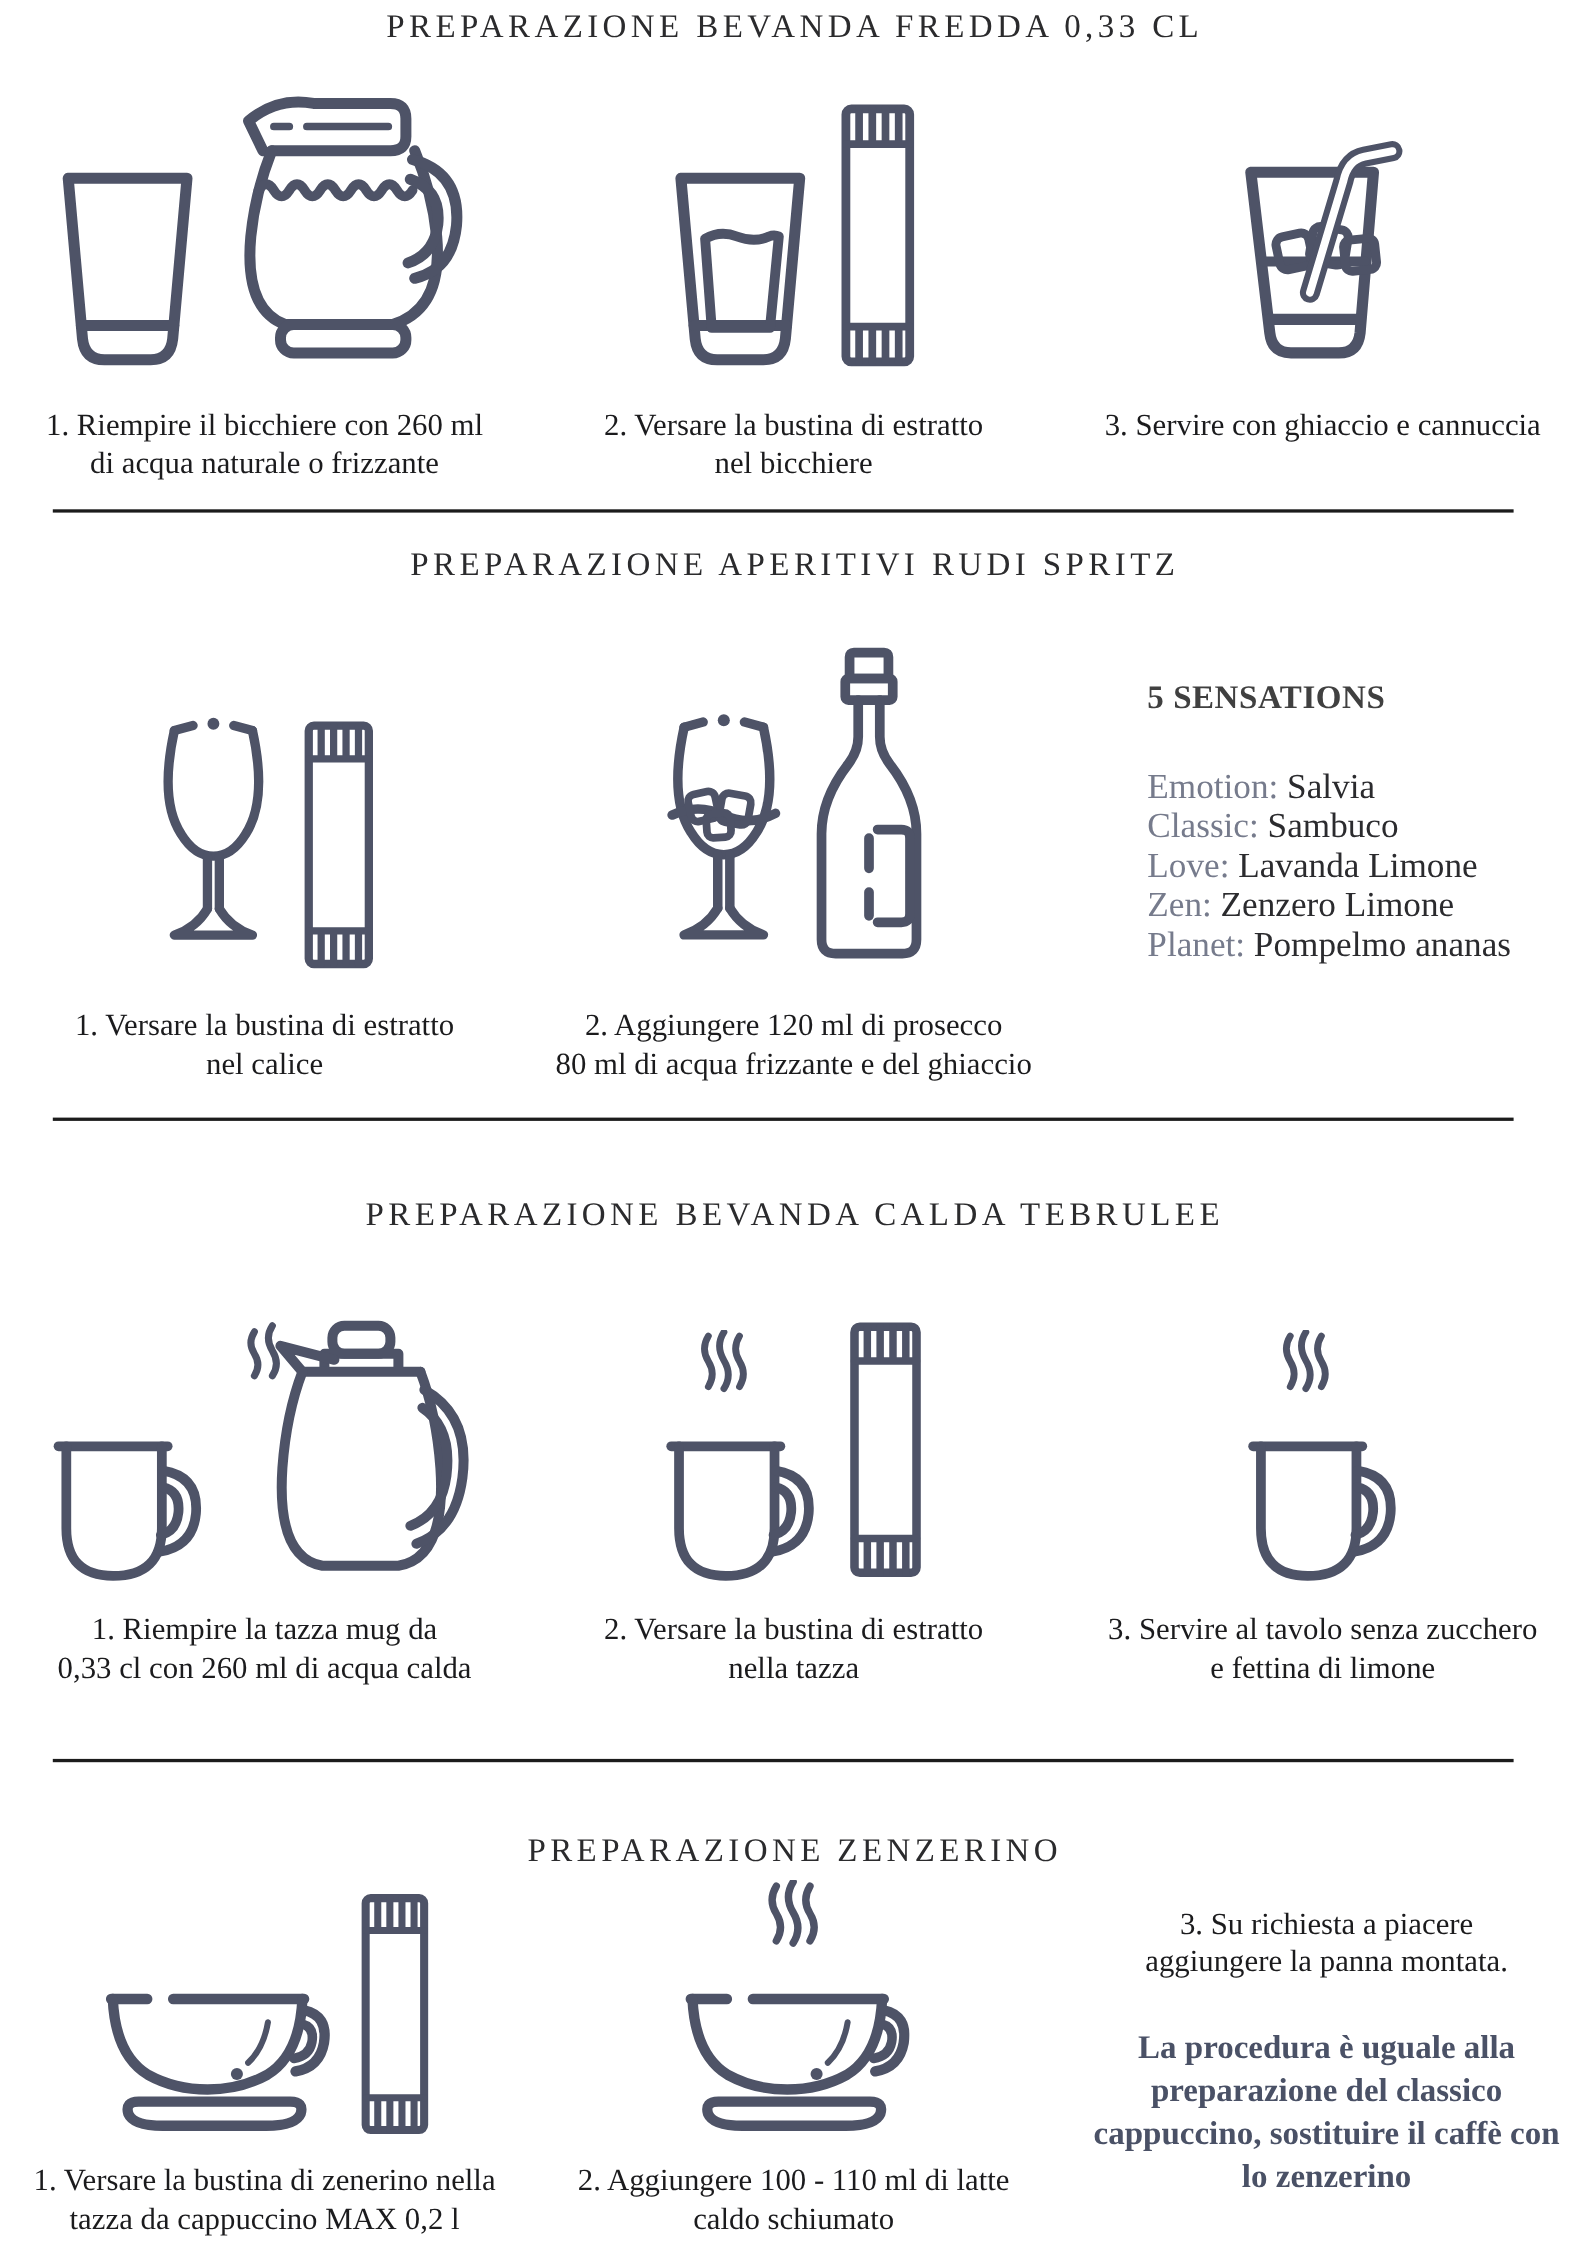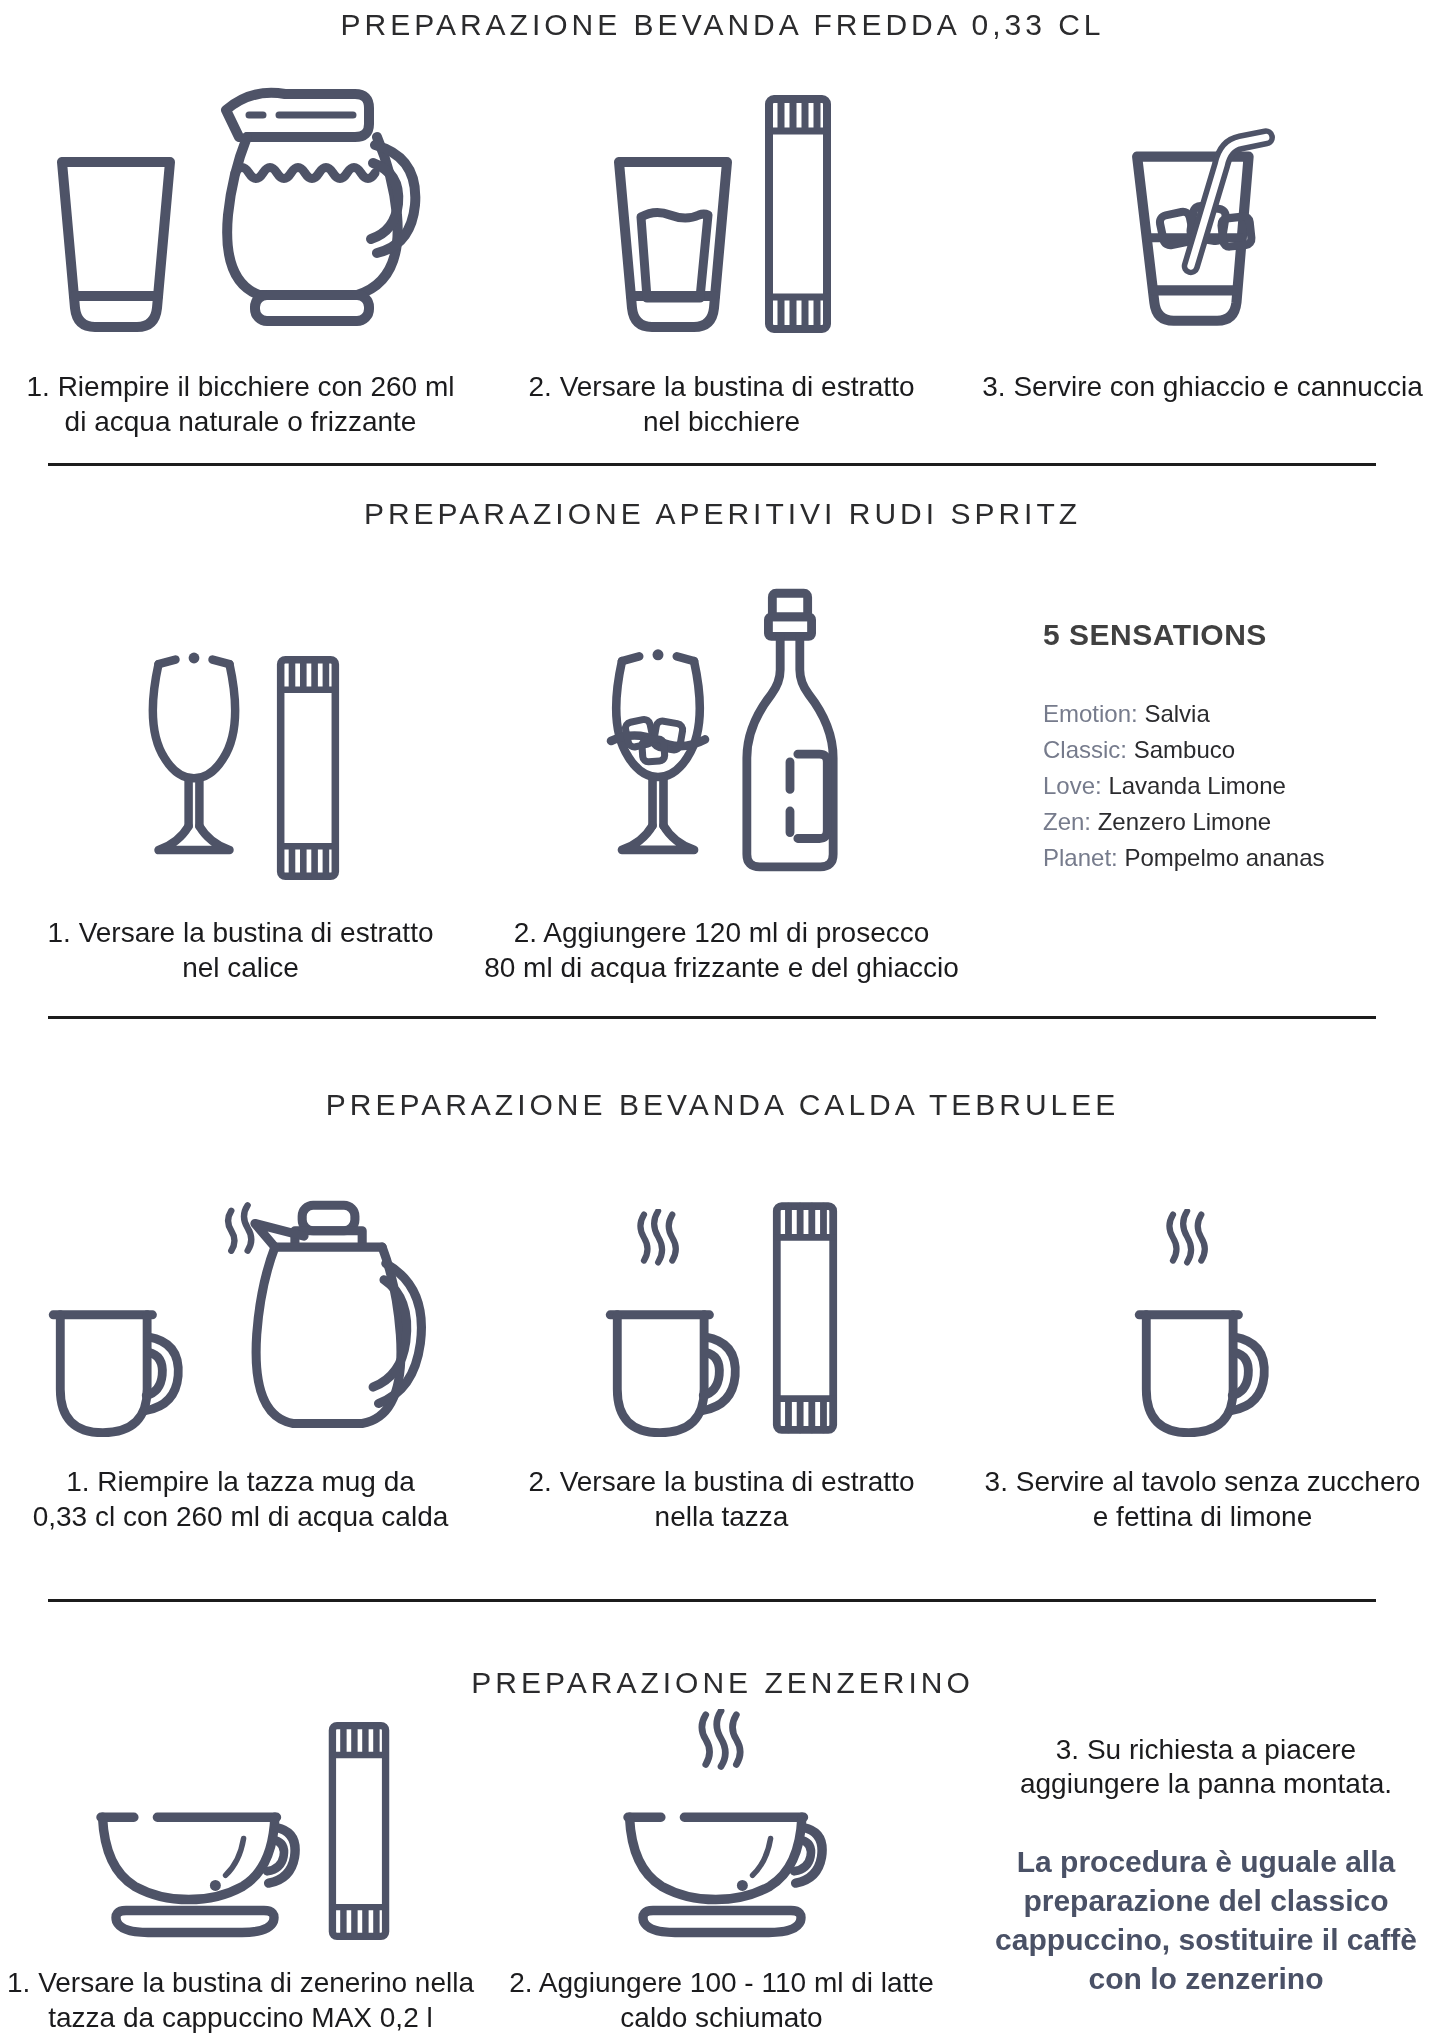--- a/index.html
+++ b/index.html
@@ -1,32 +1,32 @@
 <!DOCTYPE html>
 <html><head>
 <meta charset="utf-8">
 <style>
   html,body{margin:0;padding:0;background:#fff;}
   #page{position:relative;width:1445px;height:2043px;background:#ffffff;overflow:hidden;
-        font-family:Liberation Sans, sans-serif;}
+        font-family:Liberation Serif, serif;}
   .title{position:absolute;left:0;width:1445px;margin:0;text-align:center;
          font-size:30px;font-weight:400;letter-spacing:4px;color:#2b2b2d;}
   .row{position:absolute;left:0;width:1445px;display:flex;}
   .cell{width:481px;display:flex;justify-content:center;align-items:flex-end;gap:26px;}
   .caprow{position:absolute;left:0;width:1445px;display:flex;}
   .capcell{width:481px;text-align:center;font-size:28px;line-height:35px;color:#1b1b1d;white-space:pre-line;}
   .divider{position:absolute;left:48px;width:1328px;height:3px;background:#1c1c1c;}
   .ic{fill:none;stroke:#4e5367;stroke-width:10;stroke-linecap:round;stroke-linejoin:round;}
   .ic .thin{stroke-width:7;}
   .ic .dot{fill:#4e5367;stroke:none;}
   .ic .white{stroke:#ffffff;}
   .vgroup{display:flex;flex-direction:column;align-items:flex-start;}
   .sensations{position:absolute;left:1043px;top:618px;width:400px;}
   .sens-title{font-size:30px;font-weight:bold;color:#404040;letter-spacing:0.5px;margin:0 0 44px 0;}
-  .sens-item{font-size:24px;line-height:36px;}
+  .sens-item{font-size:32px;line-height:36px;}
   .sens-label{color:#767b8c;}
   .sens-value{color:#2b2b2e;}
   .z-step3{position:absolute;left:990px;top:1733px;width:432px;text-align:center;
            font-size:28px;line-height:34px;color:#1b1b1d;white-space:pre-line;}
   .z-note{position:absolute;left:990px;top:1842px;width:432px;text-align:center;
           font-size:30px;line-height:39px;font-weight:bold;color:#4a5166;}
 </style>
 </head>
 <body>
 

